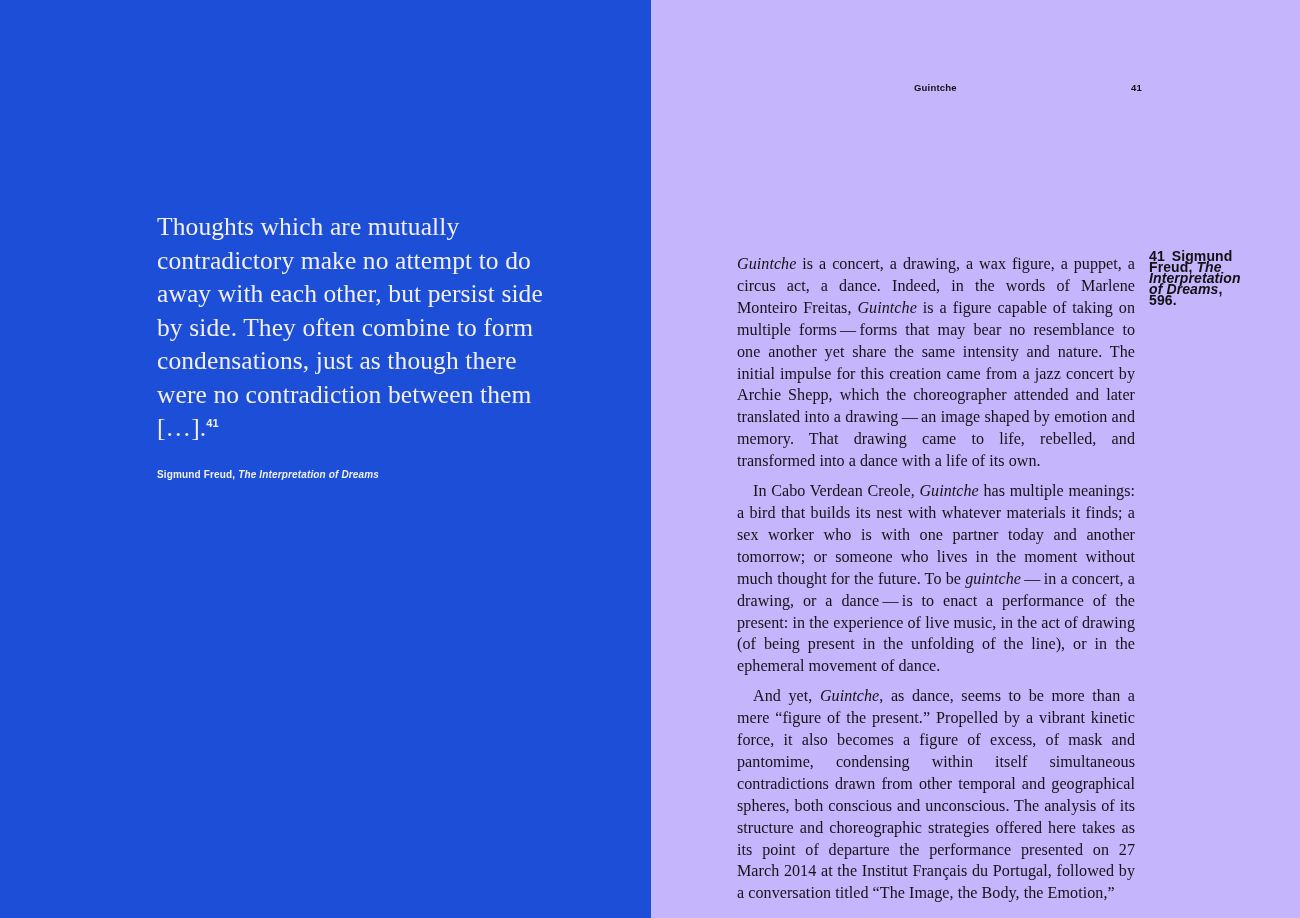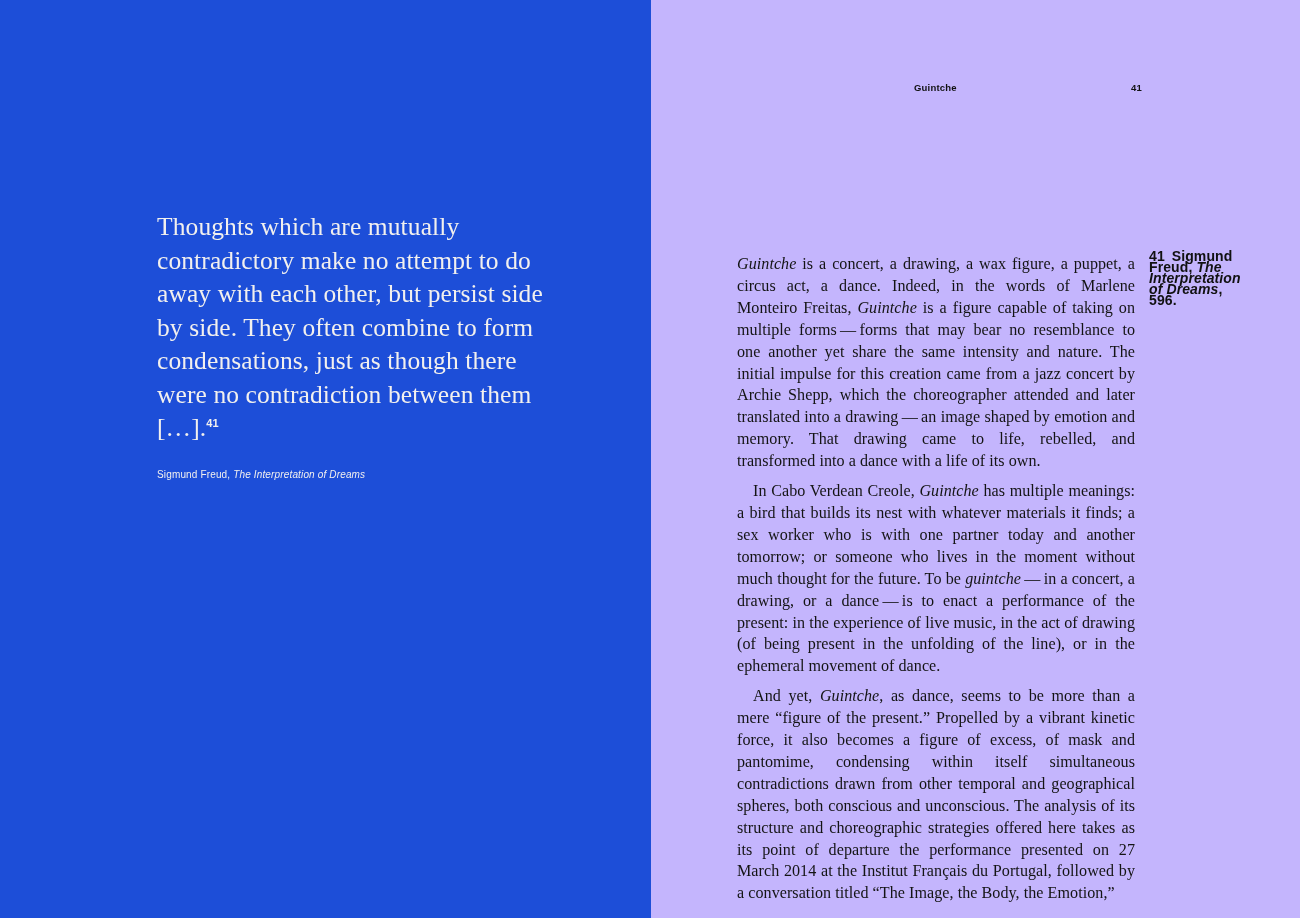--- a/index.html
+++ b/index.html
@@ -58,21 +58,21 @@
     font-size: 11px;
     font-weight: bold;
     vertical-align: super;
     line-height: 0;
     letter-spacing: 0.2px;
   }
   #quote-attribution {
     margin-top: 23px;
     font-family: "Liberation Sans", sans-serif;
     font-size: 10px;
-    font-weight: normal;
+    font-weight: bold;
     color: #f2f0ee;
     letter-spacing: 0.15px;
     line-height: 14px;
   }
   #quote-attribution .work-title {
     font-style: italic;
   }
 
   
   #right-page {

